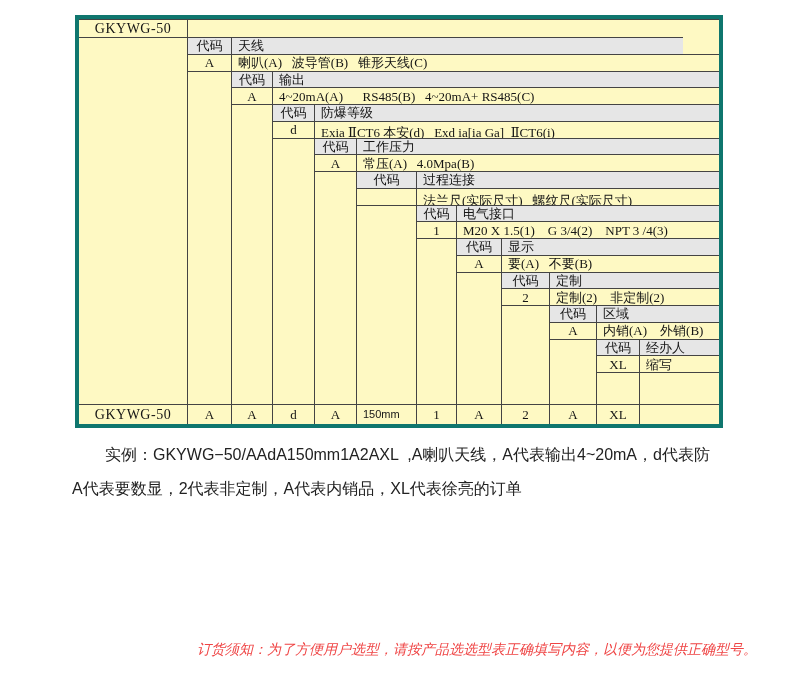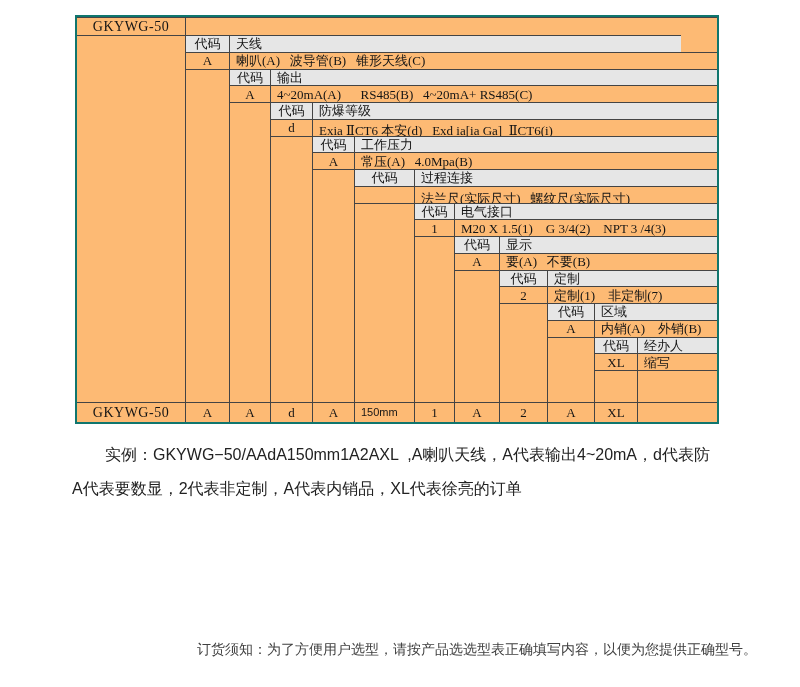--- a/index.html
+++ b/index.html
@@ -3,21 +3,21 @@
 <meta charset="utf-8">
 <style>
   html,body{margin:0;padding:0;}
   body{
     width:800px;height:687px;position:relative;background:#ffffff;
     font-family:"Liberation Sans","DejaVu Sans",sans-serif;
   }
   
   #sel-table{
     position:absolute;left:75px;top:15px;width:640px;height:405px;
-    border:2px solid #0f766e;background:#fdba74;
+    border:4px solid #0f766e;background:#fef9c3;
   }
   .c{
     position:absolute;box-sizing:border-box;
     border-top:1px solid #444;border-left:1px solid #444;
     display:flex;align-items:center;overflow:hidden;
     font-family:"Liberation Serif","DejaVu Serif",serif;
     font-size:13px;color:#151515;line-height:1;
     white-space:pre;
   }
   .c.noleft{border-left:none;}
@@ -29,21 +29,21 @@
   
   #example{
     position:absolute;left:72px;top:438px;width:672px;
     font-size:16px;line-height:34px;color:#222;
   }
   #example .exline{white-space:pre;}
   #example .exline:first-child{padding-left:33px;}
   
   #order-note{
     position:absolute;left:197px;top:641px;
-    font-size:14px;color:#404040;white-space:pre;
+    font-size:14px;color:#ef4444;white-space:pre;font-style:italic;
   }
 </style>
 </head>
 <body>
 
 <div id="sel-table">
     <div class="c center model noleft" style="left: 0px; top: 0px; width: 108px; height: 18px;">GKYWG-50</div>
     <div class="c left" style="left: 108px; top: 0px; width: 532px; height: 18px;"></div>
     <div class="c left noleft" style="left: 0px; top: 18px; width: 108px; height: 367px;"></div>
     <div class="c center fill" style="left: 108px; top: 18px; width: 44px; height: 16.75px;">代码</div>
@@ -77,21 +77,21 @@
     <div class="c left" style="left: 377px; top: 202.25px; width: 263px; height: 18px;">M20 X 1.5(1)    G 3/4(2)    NPT 3 /4(3)</div>
     <div class="c left" style="left: 337px; top: 219px; width: 40px; height: 166px;"></div>
     <div class="c center fill" style="left: 377px; top: 219px; width: 45px; height: 16.75px;">代码</div>
     <div class="c left fill" style="left: 422px; top: 219px; width: 218px; height: 16.75px;">显示</div>
     <div class="c center" style="left: 377px; top: 235.75px; width: 45px; height: 16.75px;">A</div>
     <div class="c left" style="left: 422px; top: 235.75px; width: 218px; height: 16.75px;">要(A)   不要(B)</div>
     <div class="c left" style="left: 377px; top: 252.5px; width: 45px; height: 132.5px;"></div>
     <div class="c center fill" style="left: 422px; top: 252.5px; width: 48px; height: 16.75px;">代码</div>
     <div class="c left fill" style="left: 470px; top: 252.5px; width: 170px; height: 16.75px;">定制</div>
     <div class="c center" style="left: 422px; top: 269.25px; width: 48px; height: 16.75px;">2</div>
-    <div class="c left" style="left: 470px; top: 269.25px; width: 170px; height: 16.75px;">定制(1)    非定制(7)</div>
+    <div class="c left" style="left: 470px; top: 269.25px; width: 170px; height: 16.75px;">定制(2)    非定制(2)</div>
     <div class="c left" style="left: 422px; top: 286px; width: 48px; height: 99px;"></div>
     <div class="c center fill" style="left: 470px; top: 286px; width: 47px; height: 16.75px;">代码</div>
     <div class="c left fill" style="left: 517px; top: 286px; width: 123px; height: 16.75px;">区域</div>
     <div class="c center" style="left: 470px; top: 302.75px; width: 47px; height: 16.75px;">A</div>
     <div class="c left" style="left: 517px; top: 302.75px; width: 123px; height: 16.75px;">内销(A)    外销(B)</div>
     <div class="c left" style="left: 470px; top: 319.5px; width: 47px; height: 65.5px;"></div>
     <div class="c center fill" style="left: 517px; top: 319.5px; width: 43px; height: 16.75px;">代码</div>
     <div class="c left fill" style="left: 560px; top: 319.5px; width: 80px; height: 16.75px;">经办人</div>
     <div class="c center" style="left: 517px; top: 336.25px; width: 43px; height: 16.75px;">XL</div>
     <div class="c left" style="left: 560px; top: 336.25px; width: 80px; height: 16.75px;">缩写</div>

